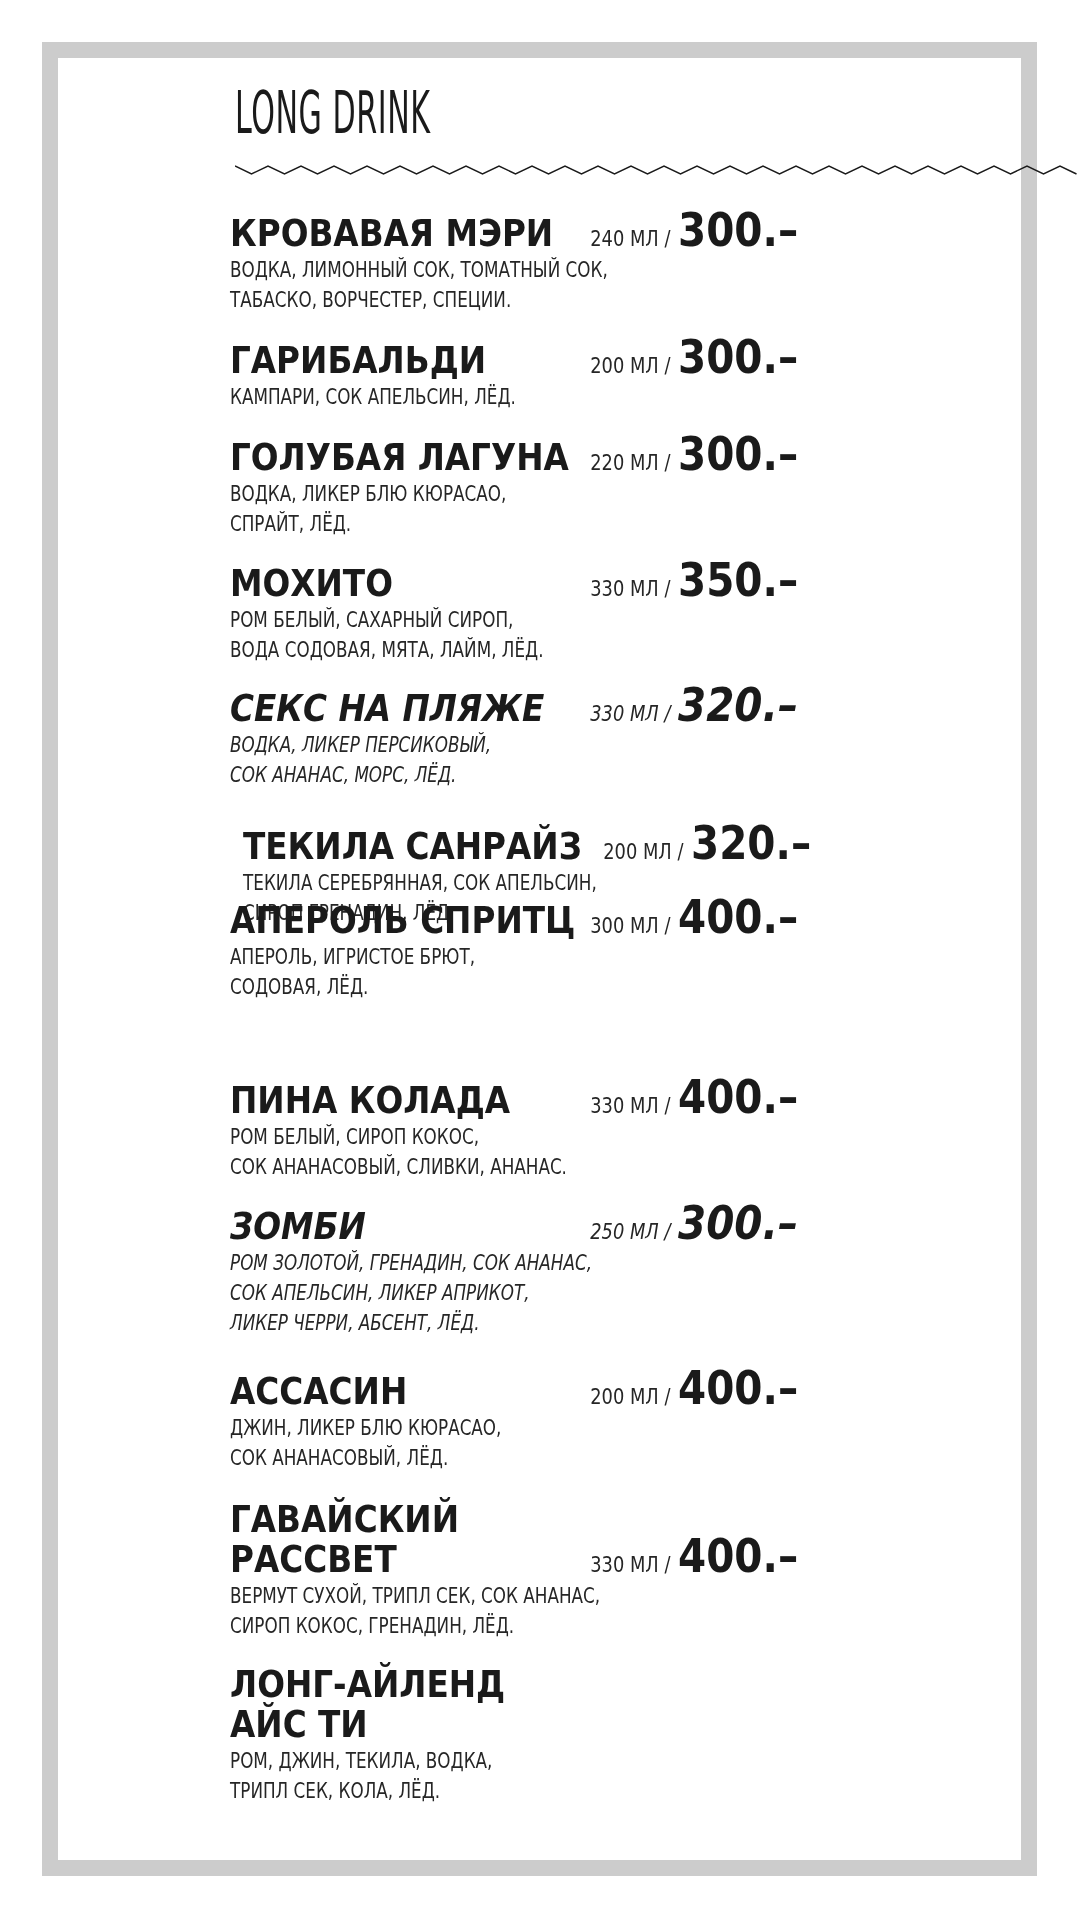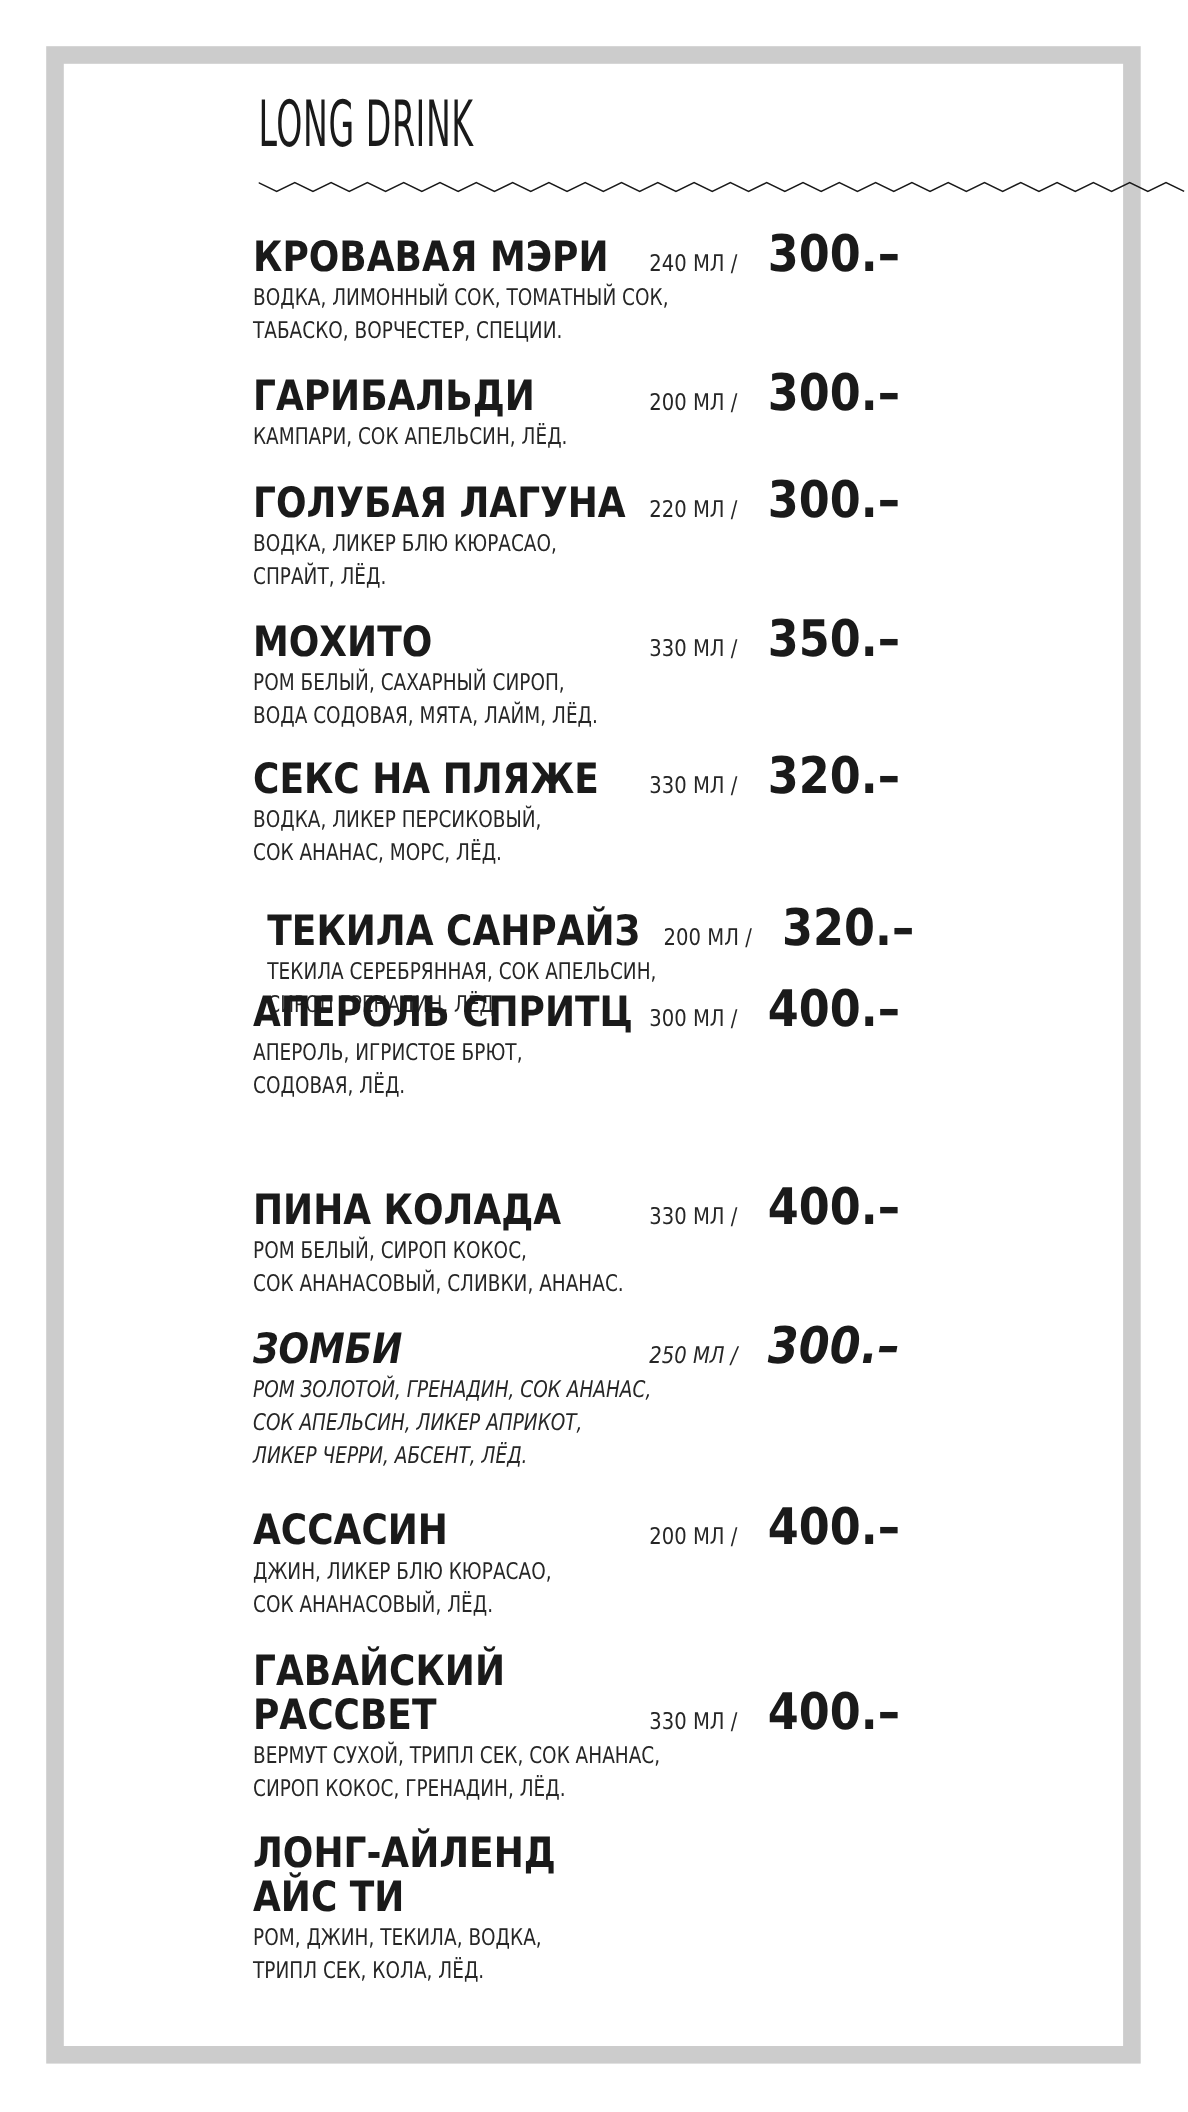--- a/index.html
+++ b/index.html
@@ -29,21 +29,21 @@
     white-space: nowrap; color: #1a1a1a;
   }
   .desc {
     font-family: "DejaVu Sans", sans-serif; font-weight: normal;
     font-size: 21px; line-height: 30px; color: #262626;
     transform: scaleX(0.8); transform-origin: left top;
     white-space: nowrap; margin-top: 2px;
   }
   .price-row {
     position: absolute; left: 346px; white-space: nowrap;
-    display: flex; align-items: baseline; gap: 20px;
+    display: flex; align-items: baseline;
   }
   .vol {
     font-family: "DejaVu Sans", sans-serif; font-weight: normal;
     font-size: 21px; color: #262626; margin-right: 8px;
     display: inline-block; transform: scaleX(0.85); transform-origin: right bottom;
   }
   .price {
     font-family: "DejaVu Sans", sans-serif; font-weight: bold;
     font-size: 46px; line-height: 46px; color: #1a1a1a;
     display: inline-block; transform: scaleX(0.88); transform-origin: left bottom;
@@ -92,21 +92,21 @@
 <div class="item" style="top:563px;">
   <div class="name">МОХИТО</div>
   <div class="desc">РОМ БЕЛЫЙ, САХАРНЫЙ СИРОП,</div>
   <div class="desc" style="margin-top:0">ВОДА СОДОВАЯ, МЯТА, ЛАЙМ, ЛЁД.</div>
   <div class="price-row" style="top:-6px;">
     <span class="vol">330 МЛ /</span>
     <span class="price">350.–</span>
   </div>
 </div>
 
-<div class="item" style="top:688px;">
+<div class="item" style="top:688px;font-style:italic;">
   <div class="name">СЕКС НА ПЛЯЖЕ</div>
   <div class="desc">ВОДКА, ЛИКЕР ПЕРСИКОВЫЙ,</div>
   <div class="desc" style="margin-top:0">СОК АНАНАС, МОРС, ЛЁД.</div>
   <div class="price-row" style="top:-6px;">
     <span class="vol">330 МЛ /</span>
     <span class="price">320.–</span>
   </div>
 </div>
 
 <div class="item" style="top:826px;margin-left:13px;">

